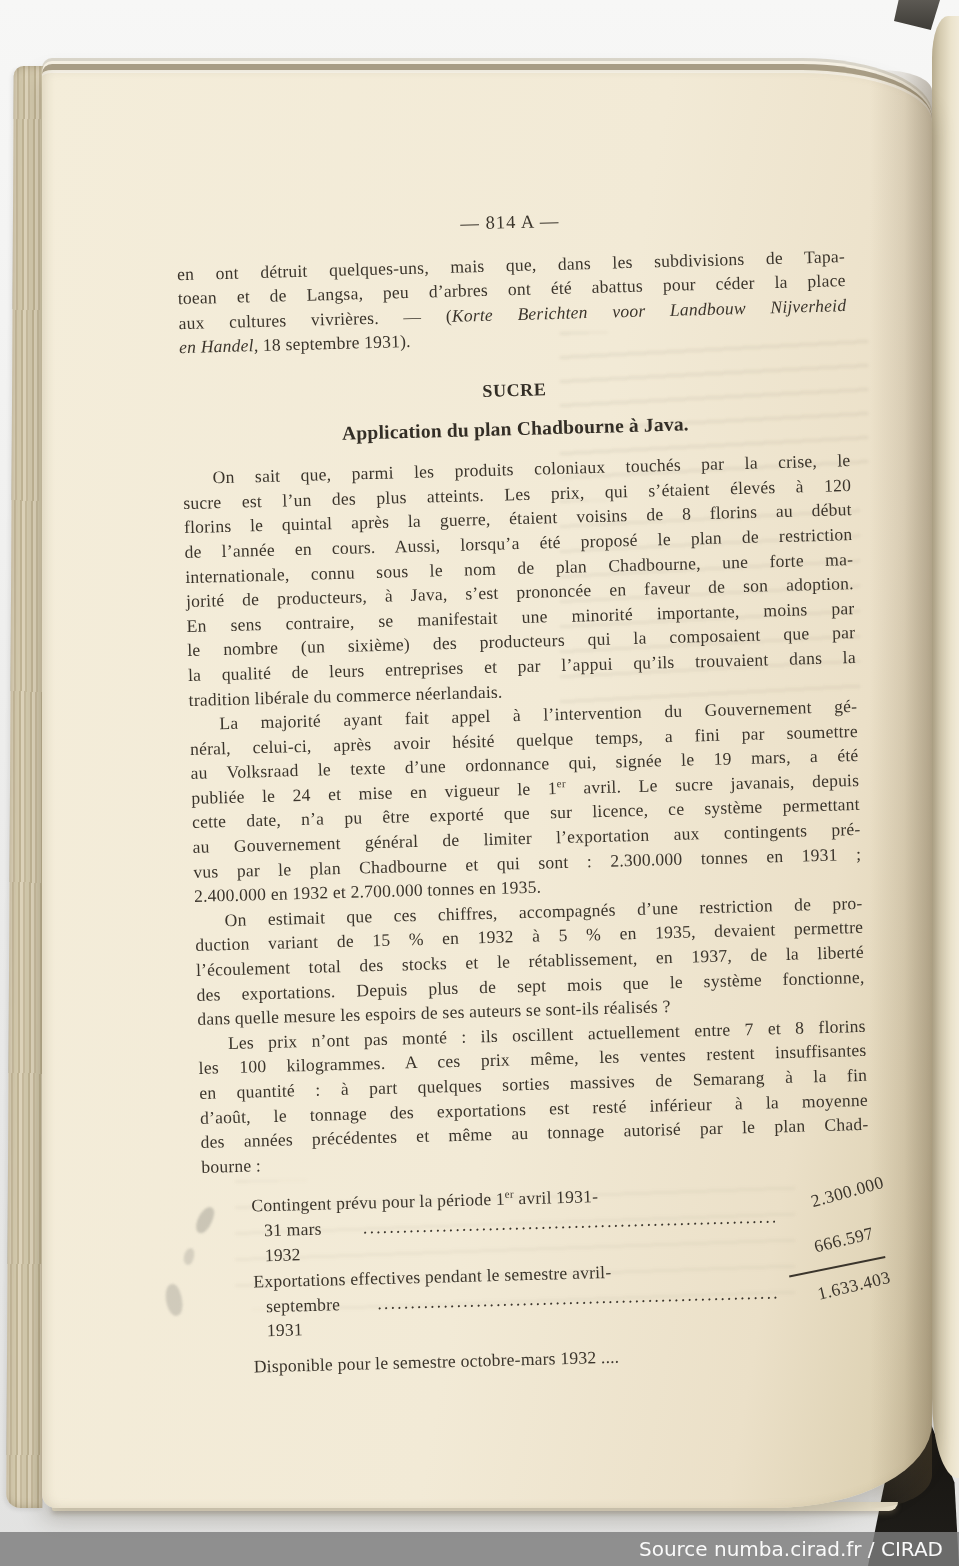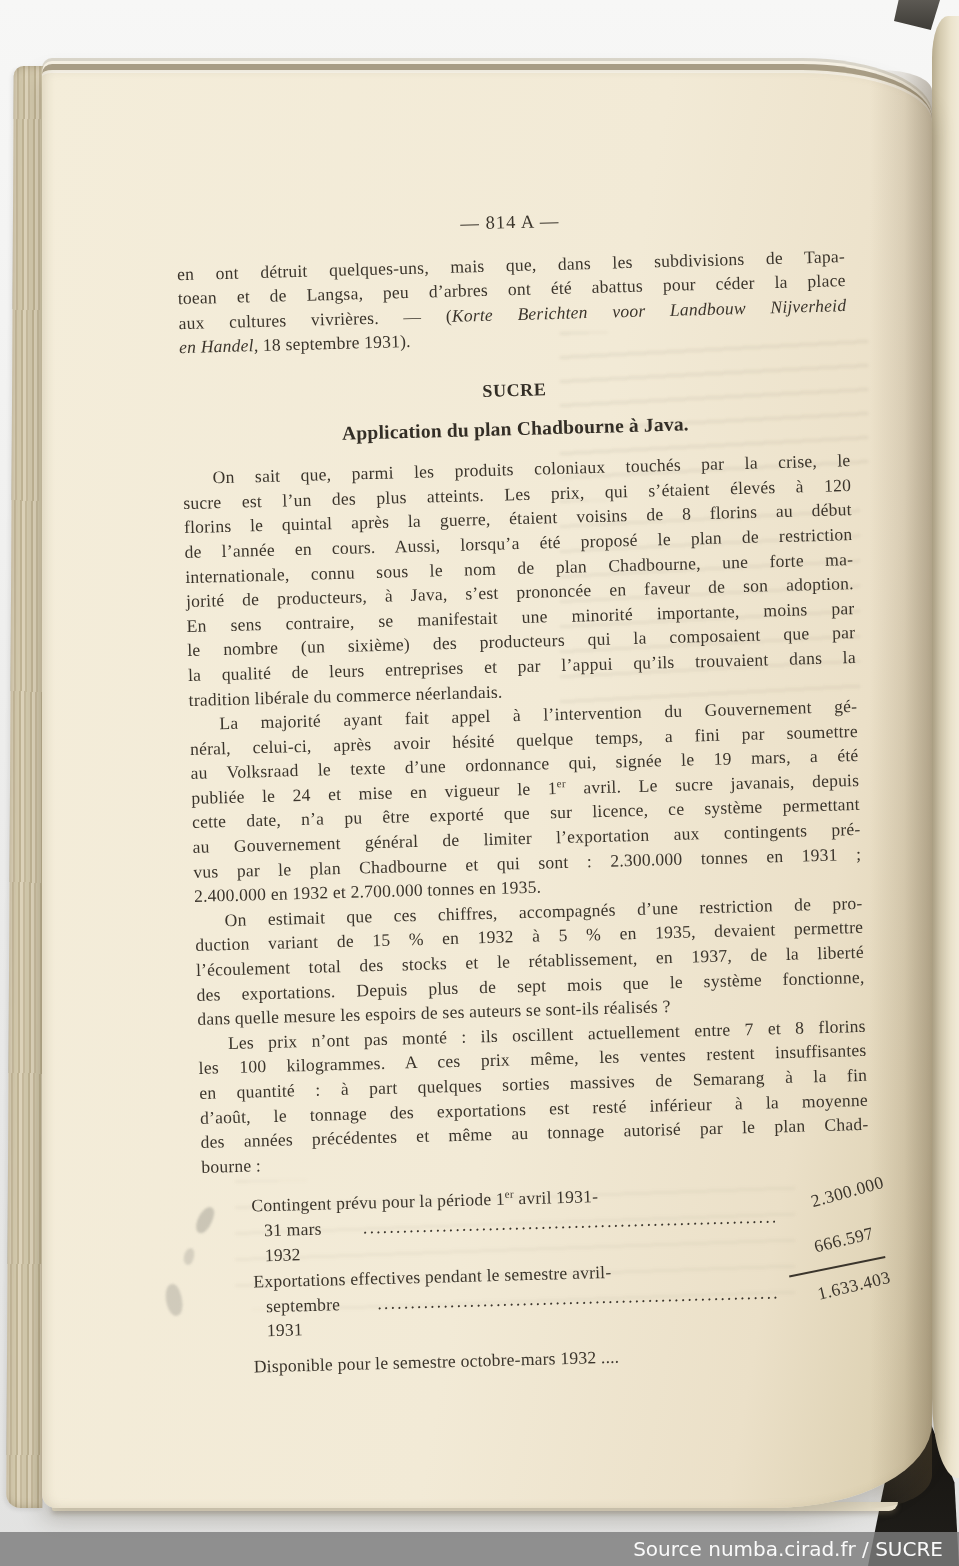--- a/index.html
+++ b/index.html
@@ -193,16 +193,16 @@
       <div class="line t-r3">Disponible pour le semestre octobre-mars 1932 ....</div>
       <span class="val v1">2.300.000</span>
       <span class="val v2">666.597</span>
       <span class="sum-rule"></span>
       <span class="val v3">1.633.403</span>
     </div>
 
   </div>
 
   <div class="caption-bar">
-    <span>Source numba.cirad.fr / SUCRE</span>
+    <span>Source numba.cirad.fr / CIRAD</span>
   </div>
 
 </div>
 
 </body></html>

